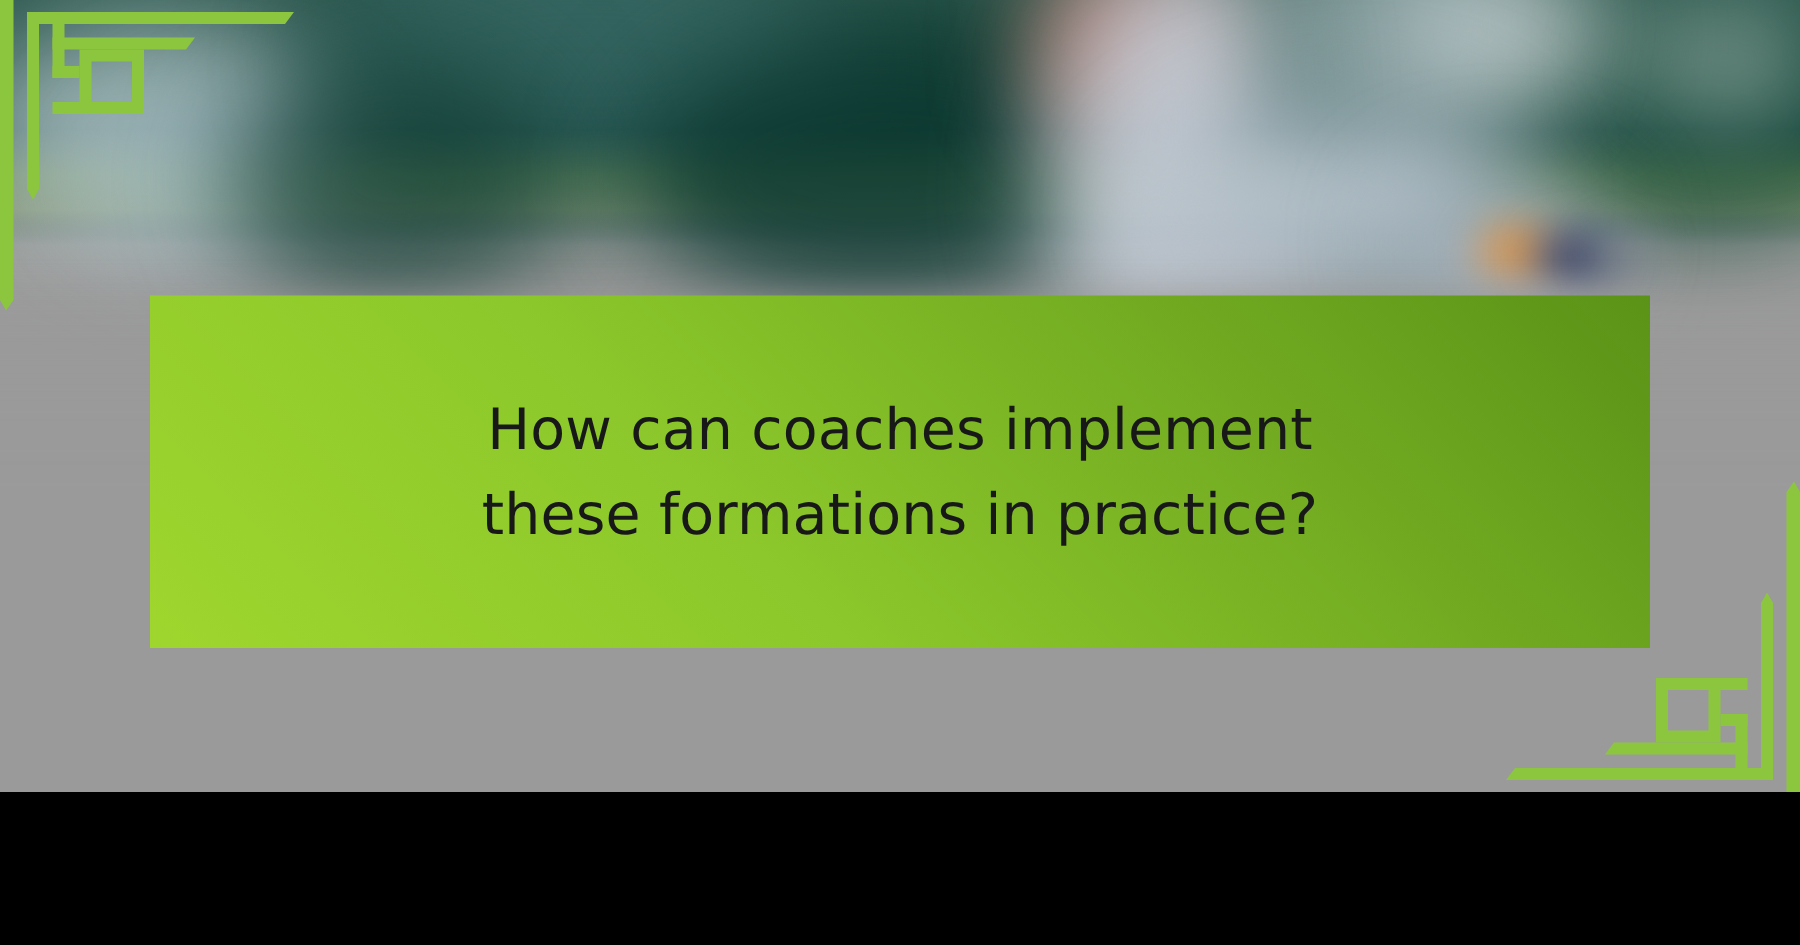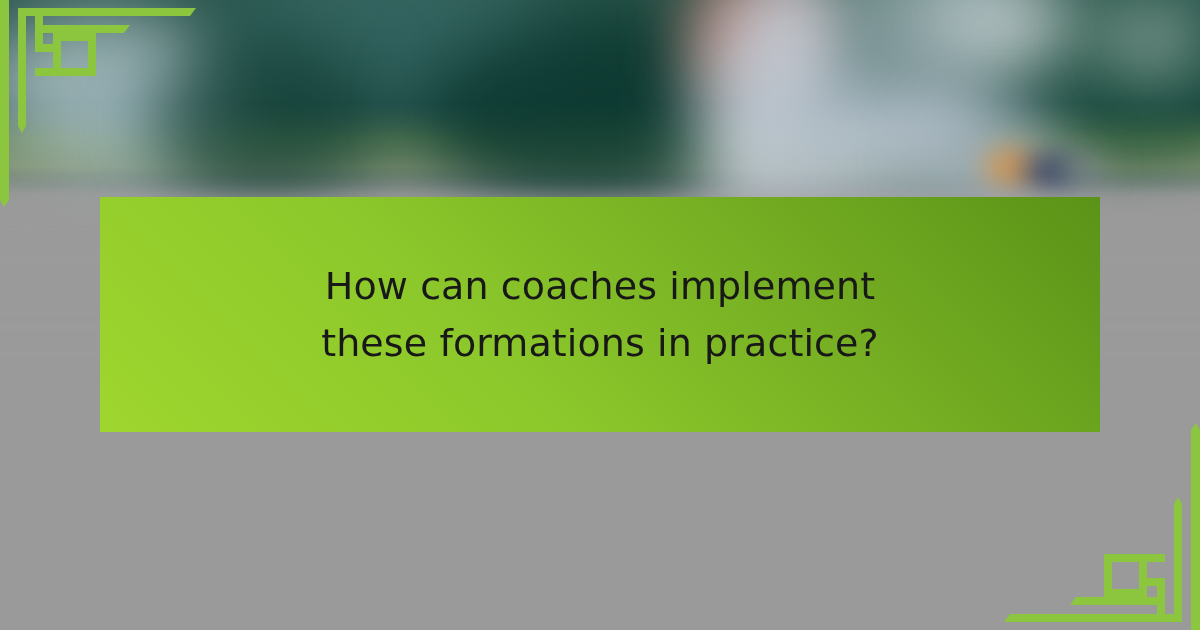--- a/index.html
+++ b/index.html
@@ -3,21 +3,21 @@
 <meta charset="utf-8">
 <style>
   html, body {
     margin: 0;
     padding: 0;
     background: #000;
   }
   #card {
     position: relative;
     width: 1200px;
-    height: 630px;
+    height: 528px;
     overflow: hidden;
     font-family: "DejaVu Sans", "Liberation Sans", sans-serif;
     background: #9a9a9a;
   }
 
   
   .bg-photo {
     position: absolute;
     inset: 0;
     overflow: hidden;

